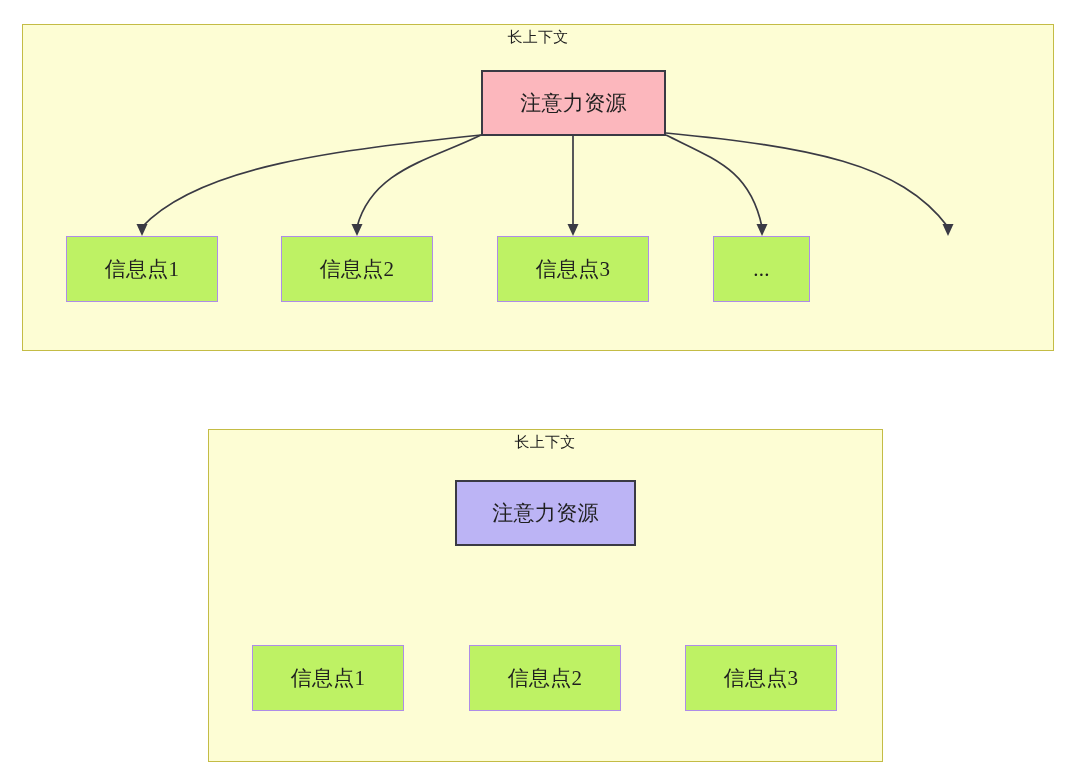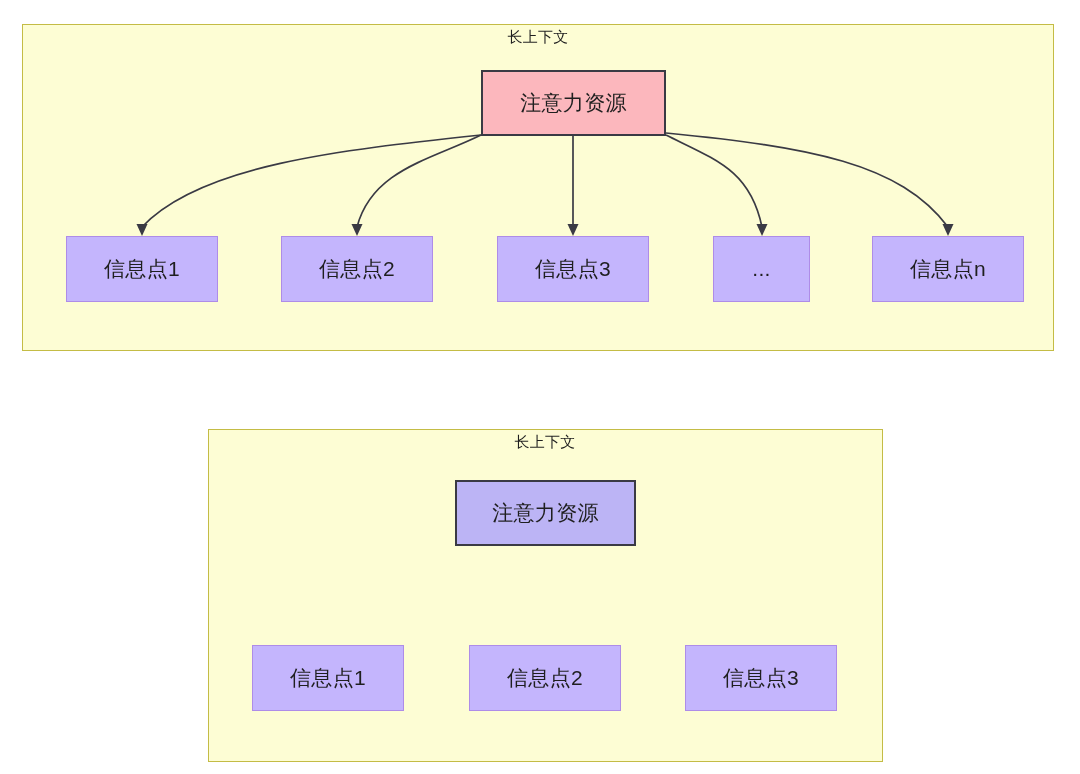--- a/index.html
+++ b/index.html
@@ -13,20 +13,21 @@
     position: relative;
     font-family: "Liberation Sans", "DejaVu Sans", sans-serif;
     overflow: hidden;
   }
 
   #canvas {
     position: absolute;
     left: 0; top: 0;
     width: 1080px;
     height: 774px;
+    font-family: Liberation Serif, serif;
   }
 
   .group-frame {
     position: absolute;
     background: #fdfdd4;
     border: 1.6px solid #c4bc45;
     box-sizing: border-box;
   }
 
   .group-title {
@@ -53,21 +54,21 @@
     background: #fcb7bd;
     border: 2.2px solid #3a3a44;
   }
 
   .node-attention-short {
     background: #bcb4f5;
     border: 2.2px solid #3a3a44;
   }
 
   .node-info {
-    background: #c4b5fd;
+    background: #bef264;
     border: 1.6px solid #ae8ce8;
   }
 
   .edges {
     position: absolute;
     left: 0; top: 0;
     width: 1080px;
     height: 774px;
     pointer-events: none;
   }
@@ -120,21 +121,20 @@
   <div class="node node-attention-long" style="left:481px; top:70px; width:185px; height:66px;">注意力资源</div>
 
   <div class="node node-info" style="left:66px; top:236px; width:152px; height:66px;">信息点1</div>
 
   <div class="node node-info" style="left:281px; top:236px; width:152px; height:66px;">信息点2</div>
 
   <div class="node node-info" style="left:497px; top:236px; width:152px; height:66px;">信息点3</div>
 
   <div class="node node-info" style="left:713px; top:236px; width:97px; height:66px;">...</div>
 
-  <div class="node node-info" style="left:872px; top:236px; width:152px; height:66px;">信息点n</div>
 
   <div class="group-frame" style="left:208px; top:429px; width:675px; height:333px;"></div>
 
   <div class="group-title" style="left:485px; top:433px; width:120px;">长上下文</div>
 
   <div class="node node-attention-short" style="left:455px; top:480px; width:181px; height:66px;">注意力资源</div>
 
   <div class="node node-info" style="left:252px; top:645px; width:152px; height:66px;">信息点1</div>
 
   <div class="node node-info" style="left:469px; top:645px; width:152px; height:66px;">信息点2</div>

